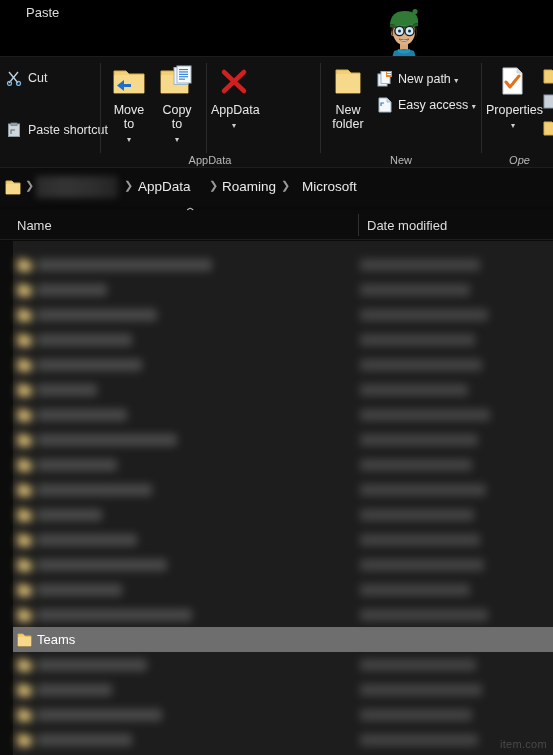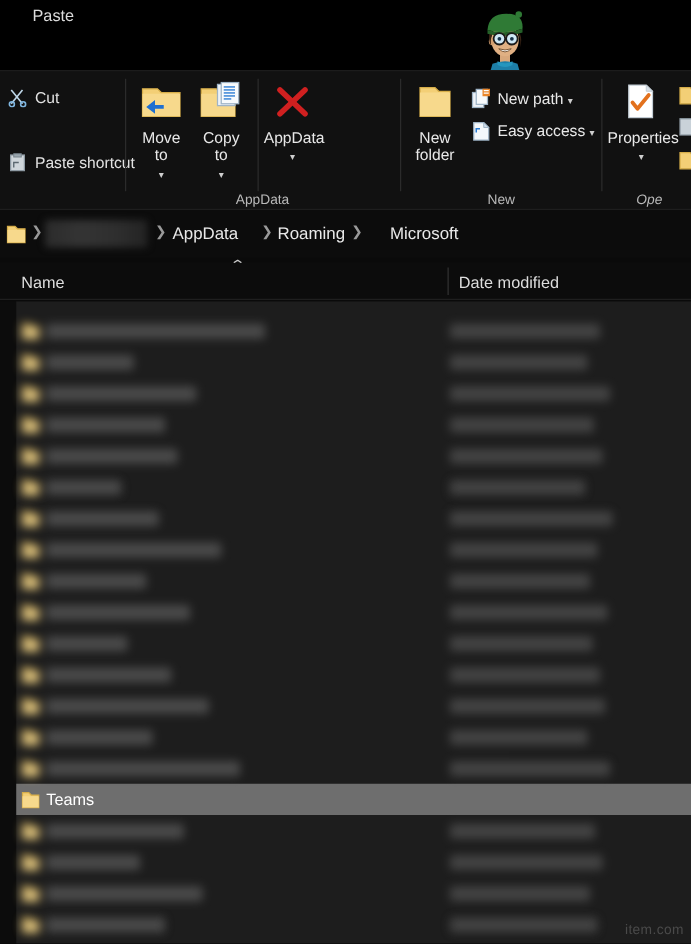--- a/index.html
+++ b/index.html
@@ -331,21 +331,21 @@
     <span class="blurbox"></span>
     <span class="hidden-txt"></span>
 
     <span class="chev" style="left:124px;">❯</span>
     <span class="crumb" style="left:138px;">AppData</span>
 
     <span class="chev" style="left:209px;">❯</span>
     <span class="crumb" style="left:222px;">Roaming</span>
 
     <span class="chev" style="left:281px;">❯</span>
-    <span class="crumb" style="left:312px;">Microsoft</span>
+    <span class="crumb" style="left:302px;">Microsoft</span>
   </div>
 
   <div class="colheader">
     <span class="sortmark">⌃</span>
     <span class="col" style="left:17px;">Name</span>
     <span class="divider" style="left:358px;"></span>
     <span class="col" style="left:367px;">Date modified</span>
   </div>
 
   <div class="filelist">

